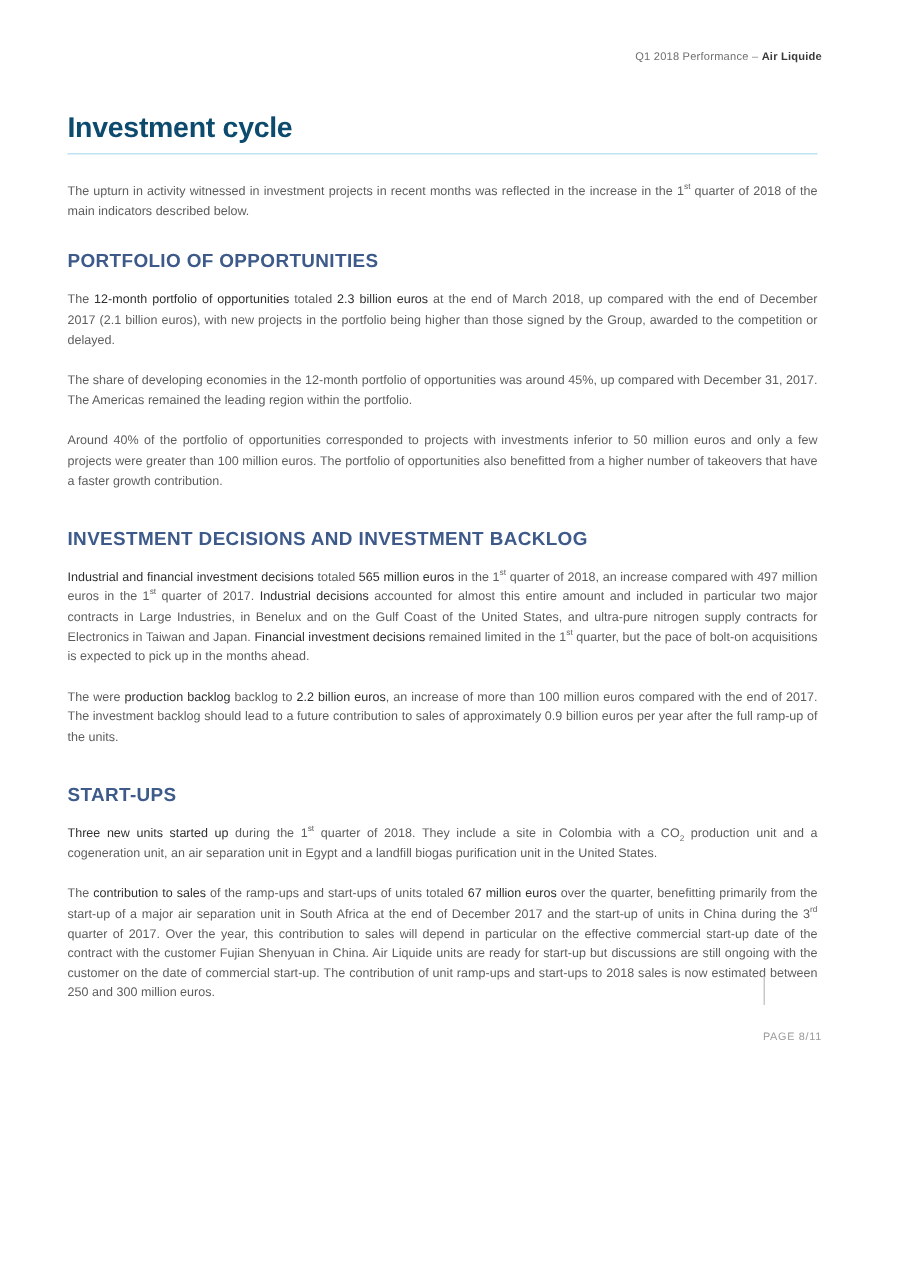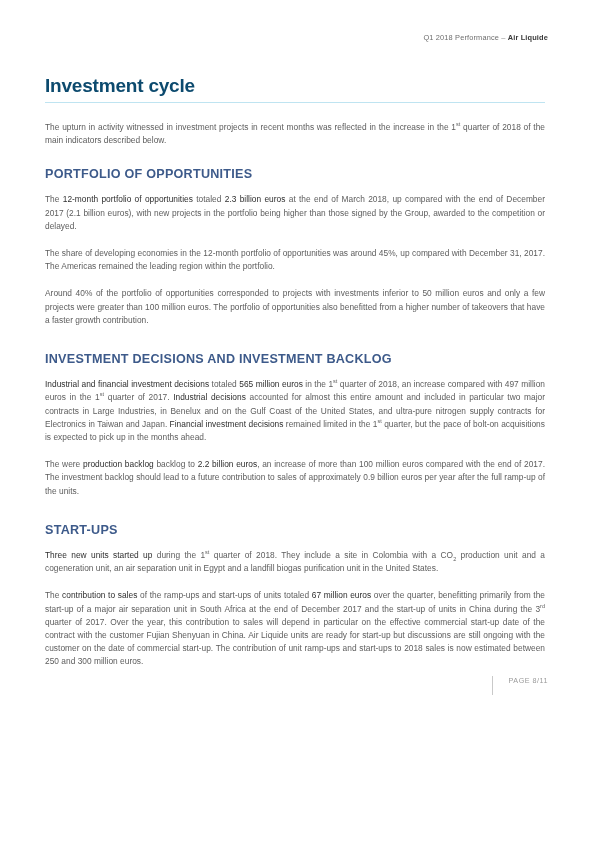--- a/index.html
+++ b/index.html
@@ -102,20 +102,21 @@
   .gap-h2      { height: 25px; }
 
   
   .footer {
     position: absolute;
     right: 52px;
     bottom: 33px;
     display: flex;
     align-items: flex-start;
     gap: 16px;
+    flex-direction: column;
   }
   .footer-bar {
     width: 1px;
     height: 19px;
     background: #c9c9c9;
   }
   .footer-page {
     font-size: 7.2px;
     color: #9a9a9a;
     letter-spacing: 0.5px;

